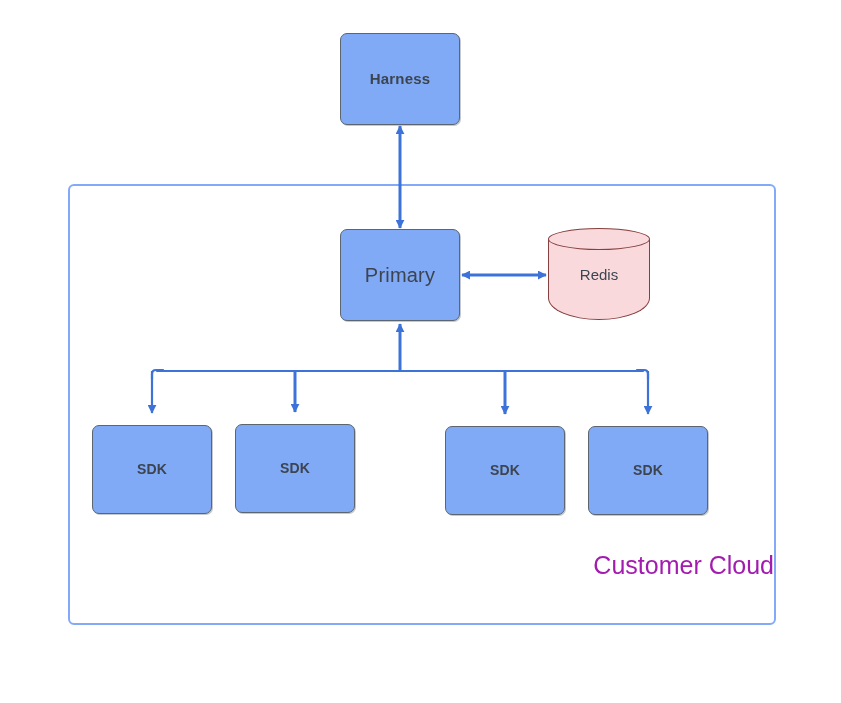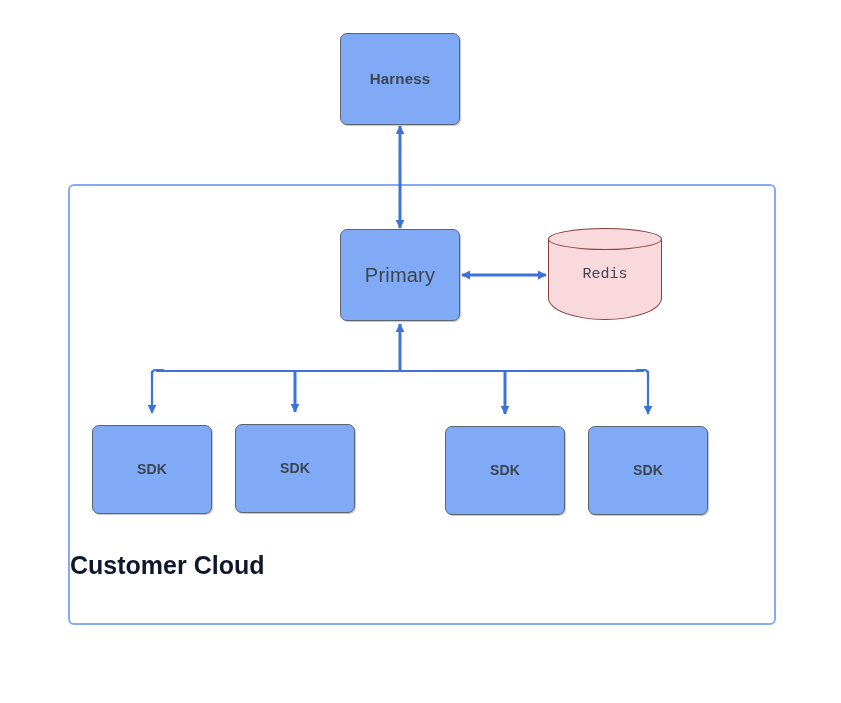--- a/index.html
+++ b/index.html
@@ -54,23 +54,23 @@
   #customer-cloud {
     position: absolute;
     box-sizing: border-box;
     border: 2px solid #82AAF8;
     border-radius: 6px;
     background: transparent;
   }
   #customer-cloud-title {
     position: absolute;
     width: 100%;
-    text-align: left;
-    color: #0f172a;
-    font-weight: bold;
+    text-align: right;
+    color: #a21caf;
+    font-weight: normal;
     white-space: nowrap;
   }
 
   
   #redis-node {
     position: absolute;
   }
   #redis-node .cyl-body {
     position: absolute;
     left: 0;
@@ -170,21 +170,21 @@
   </svg>
 
   <div class="node box" style="left:340px; top:33px; width:120px; height:92px;">
     <span class="box-label label-bold" style="font-size:15px;">Harness</span>
   </div>
 
   <div class="node box" style="left:340px; top:229px; width:120px; height:92px;">
     <span class="box-label label-regular" style="font-size:20px;">Primary</span>
   </div>
 
-  <div id="redis-node" style="left:548px; top:228px; width:114px; height:92px;font-family:Liberation Mono, monospace;">
+  <div id="redis-node" style="left:548px; top:228px; width:102px; height:92px;">
     <div class="cyl-body"></div>
     <div class="cyl-top"></div>
     <div class="cyl-label label-regular" style="font-size:15px;">Redis</div>
   </div>
 
   <div class="node box" style="left:92px; top:425px; width:120px; height:89px;">
     <span class="box-label label-bold" style="font-size:14px;">SDK</span>
   </div>
 
   <div class="node box" style="left:235px; top:424px; width:120px; height:89px;">

